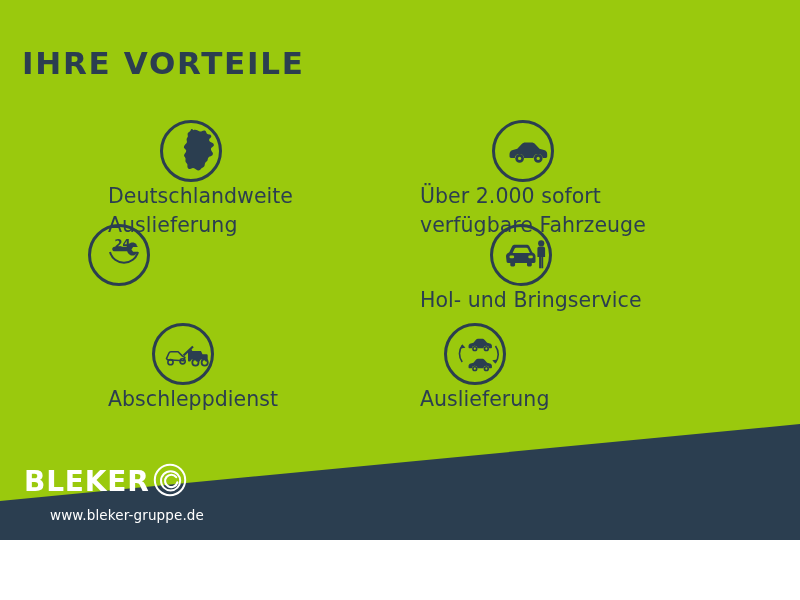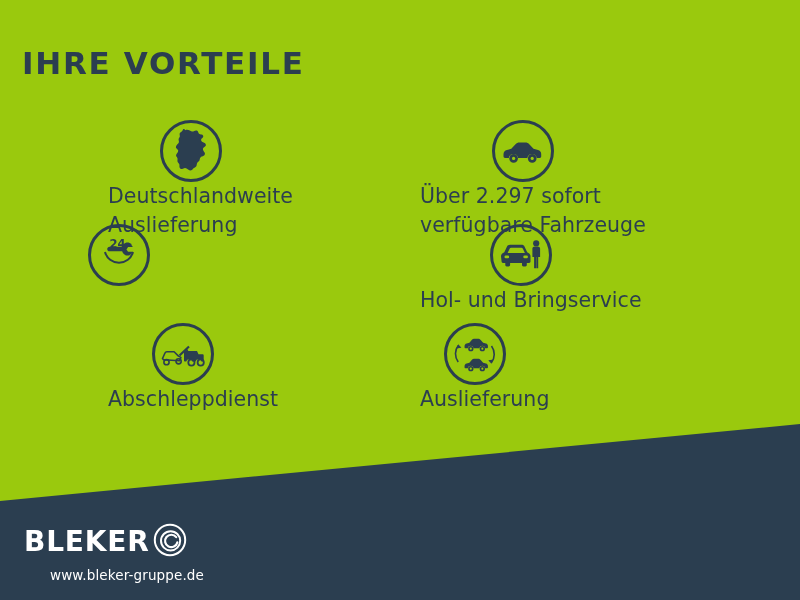--- a/index.html
+++ b/index.html
@@ -3,21 +3,21 @@
 <meta charset="utf-8">
 <style>
   html, body {
     margin: 0;
     padding: 0;
     background: #ffffff;
   }
   #stage {
     position: relative;
     width: 800px;
-    height: 600px;
+    height: 540px;
     overflow: hidden;
     background: #2b3e50;
     font-family: "DejaVu Sans", "Liberation Sans", sans-serif;
     -webkit-font-smoothing: antialiased;
   }
   
   #green-panel {
     position: absolute;
     left: 0;
     top: 0;
@@ -64,21 +64,21 @@
 
   .icon-circle {
     flex: 0 0 auto;
     width: 62px;
     height: 62px;
     border-radius: 50%;
     border: 3px solid #2b3e50;
     box-sizing: border-box;
     display: flex;
     align-items: center;
-    justify-content: center;
+    justify-content: flex-end;
     position: relative;
   }
   .icon-circle svg { display: block; }
 
   .benefit-label {
     margin-left: 20px;
     color: #2b3e50;
     font-size: 20.5px;
     line-height: 1.42;
     white-space: pre-line;
@@ -190,21 +190,21 @@
       <div class="benefit row-0">
         <div class="icon-circle">
           <svg width="44" height="26" viewBox="0 0 44 26" aria-hidden="true">
             <path fill="#2b3e50" d="M2.5 16.2 c0-2.2 1.3-3.6 3.4-4.2 l4.4-1.2 4.2-4.6 c1.1-1.2 2.3-1.7 4-1.7 h5.5 c2.1 0 3.3.6 4.5 1.9 l4 4.4 4.5 1.2 c2 .6 3.2 1.9 3.2 4.1 v2.4 c0 .8-.6 1.4-1.4 1.4 h-3.1 a4.7 4.7 0 0 0-9.3 0 h-9.3 a4.7 4.7 0 0 0-9.3 0 h-3.7 c-.9 0-1.6-.7-1.6-1.6 z"></path>
             <circle cx="12.6" cy="20.4" r="4.3" fill="#2b3e50"></circle>
             <circle cx="12.6" cy="20.4" r="1.6" fill="#9ac90d"></circle>
             <circle cx="31.2" cy="20.4" r="4.3" fill="#2b3e50"></circle>
             <circle cx="31.2" cy="20.4" r="1.6" fill="#9ac90d"></circle>
           </svg>
         </div>
-        <div class="benefit-label">Über 2.297 sofort
+        <div class="benefit-label">Über 2.000 sofort
 verfügbare Fahrzeuge</div>
       </div>
 
       <div class="benefit row-1">
         <div class="icon-circle">
           <svg width="46" height="36" viewBox="0 0 46 36" aria-hidden="true">
 
             <g>
               <path fill="#2b3e50" d="M3 19.5 c0-1.6.5-2.6 1.7-3.3 l1.6-.9 2.6-5.6 c.6-1.4 1.6-2 3.2-2 h11.3 c1.6 0 2.6.6 3.2 2 l2.6 5.6 1.6.9 c1.2.7 1.7 1.7 1.7 3.3 v5.1 c0 .8-.6 1.4-1.4 1.4 h-2.3 v2 c0 .8-.6 1.4-1.4 1.4 h-2 c-.8 0-1.4-.6-1.4-1.4 v-2 h-11.9 v2 c0 .8-.6 1.4-1.4 1.4 h-2 c-.8 0-1.4-.6-1.4-1.4 v-2 h-2.3 c-.8 0-1.4-.6-1.4-1.4 z"></path>
               <path fill="#9ac90d" d="M9.6 16 l2-4.3 c.3-.7.8-1 1.6-1 h10.1 c.8 0 1.3.3 1.6 1 l2 4.3 z"></path>

